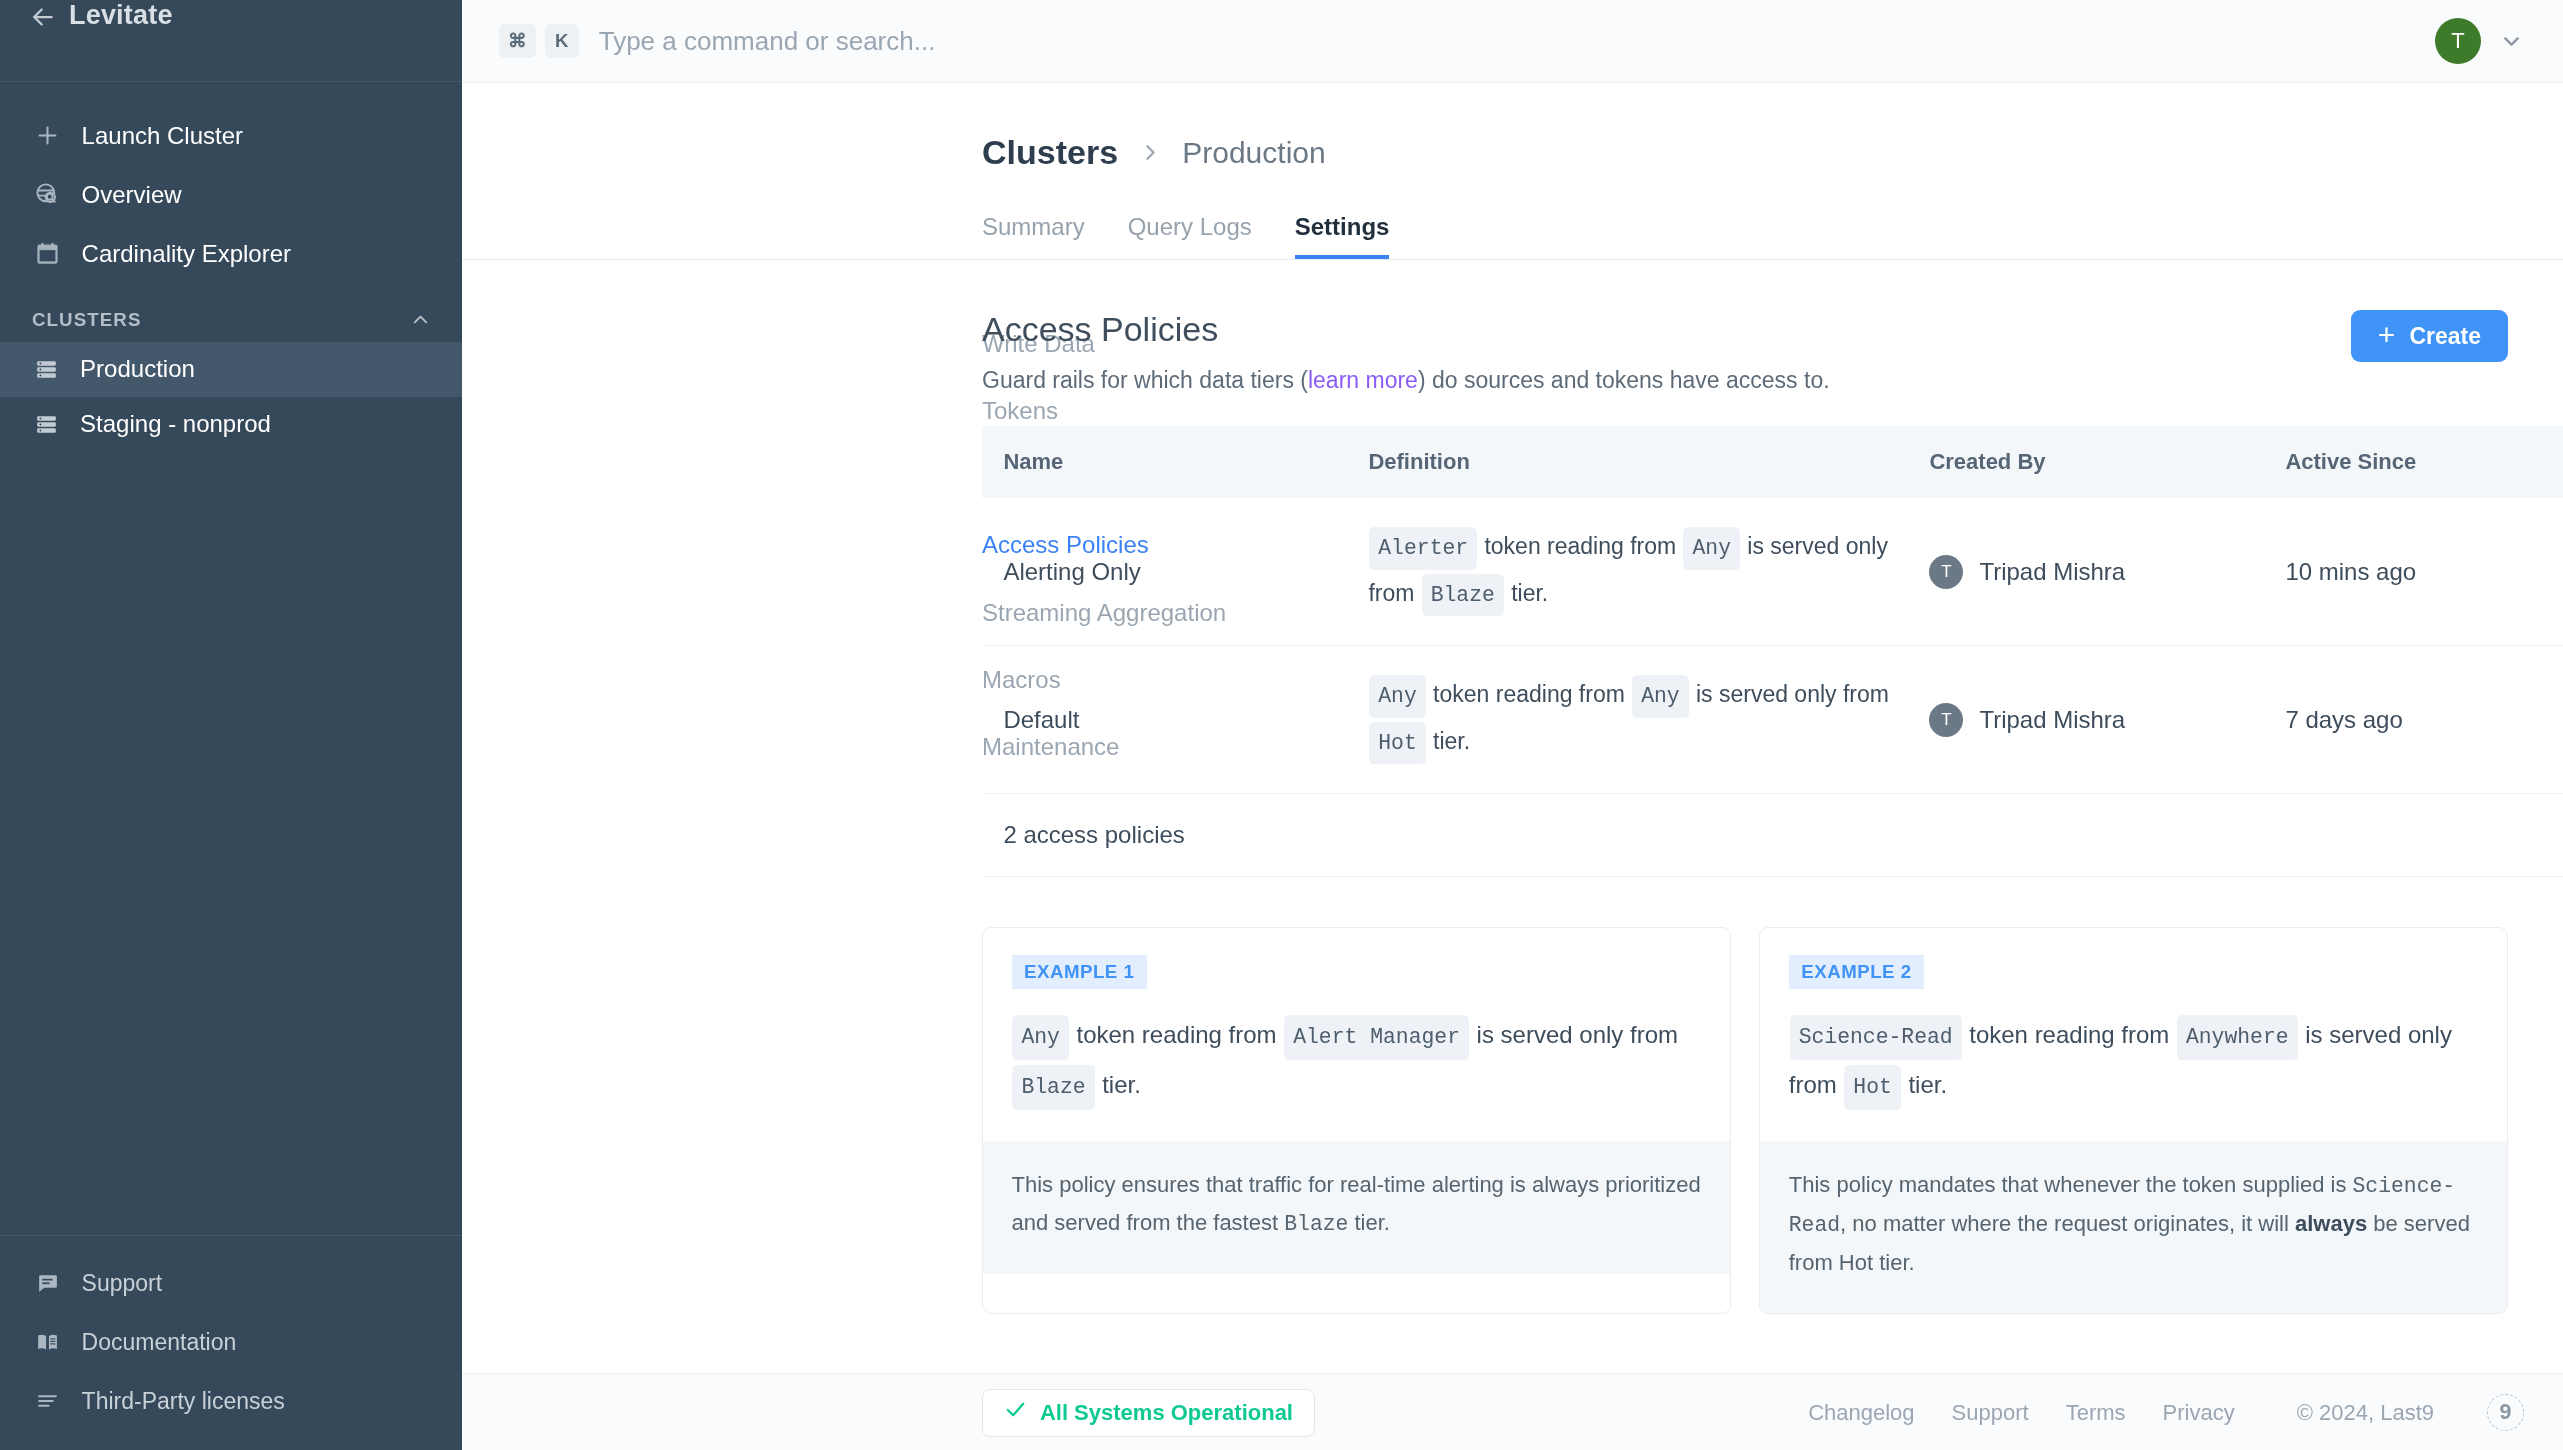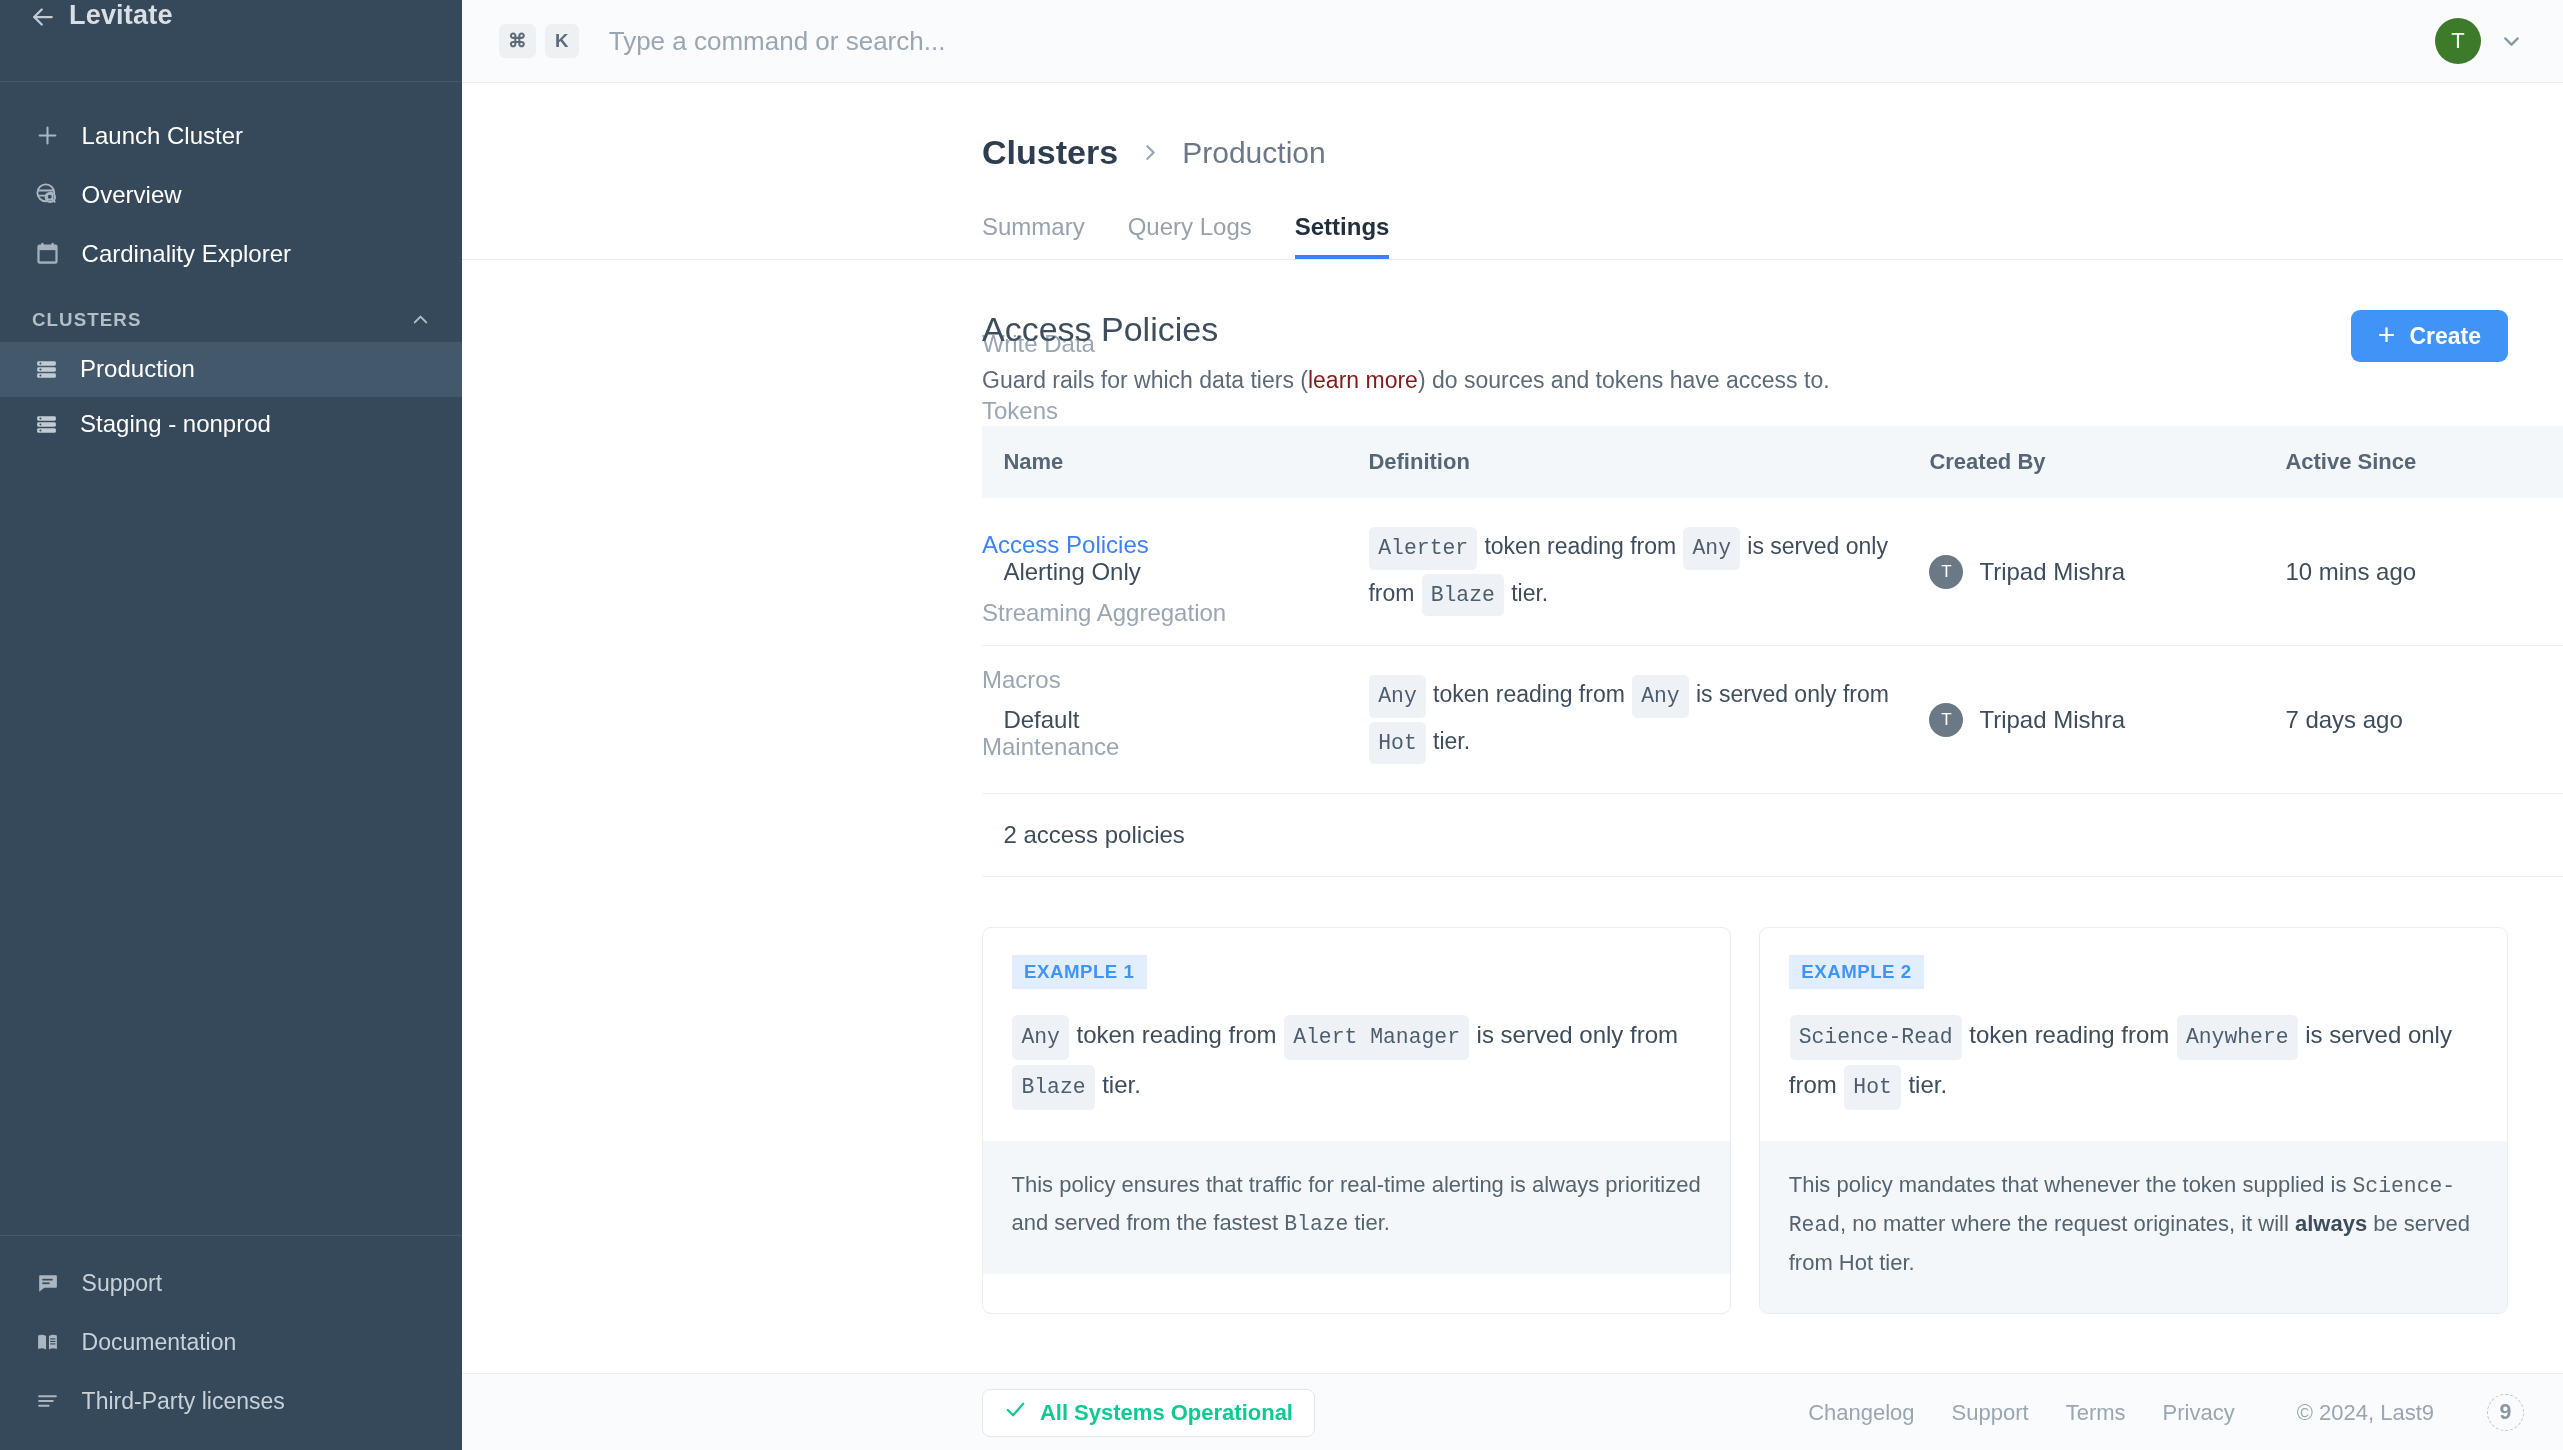--- a/index.html
+++ b/index.html
@@ -61,21 +61,21 @@
     padding: 0 39px 0 37px;
     border-bottom: 0.9px solid #eceef0;
   }
   .kbd-wrap { display:flex; gap:9px; align-items:center; }
   .kbd {
     background:#eef1f4; color:#5b6b7a; border-radius:6.2px;
     min-width:34px; height:34px; padding:0 9px;
     display:flex; align-items:center; justify-content:center;
     font-size:18.7px; font-weight:600;
   }
-  .cmd-placeholder { margin-left:30px; font-size:26px; color:#9aa6b2; flex:1 1 auto; }
+  .cmd-placeholder { margin-left:20px; font-size:26px; color:#9aa6b2; flex:1 1 auto; }
   .avatar {
     width:46px;height:46px;border-radius:50%;
     background:#3d7a2a; color:#fff;
     display:flex;align-items:center;justify-content:center;
     font-size:22px; font-weight:500;
   }
   .chev-down { margin-left:18px; color:#8a97a3; display:flex; }
 
   .content { flex:1 1 auto; overflow:hidden; padding: 0 0 0 0; display:flex; flex-direction:column; }
   .crumbs { display:flex; align-items:center; gap:19.6px; padding-left: 520px; }
@@ -90,21 +90,21 @@
   .body { display:flex; padding-top: 50px; }
   .settings-nav { width: 338px; flex:0 0 338px; padding-left: 520px; }
   .settings-nav-inner { width:338px; }
   .snav-item { font-size:24px; color:#9aa6b2; padding: 19.6px 0; cursor:pointer; }
   .snav-item.active { color:#3b82f6; }
 
   .panel { flex:1 1 auto; min-width:0; padding-right: 55px; }
   .panel-head { display:flex; align-items:flex-start; justify-content:space-between; }
   .panel-title { font-size:34px; color:#3e4d5c; font-weight:400; }
   .panel-sub { margin-top:18px; font-size:23px; color:#5d6b79; }
-  .panel-sub a { color:#7f1d1d; text-decoration:none; }
+  .panel-sub a { color:#8b5cf6; text-decoration:none; }
   .btn-create {
     background:#4094f7; color:#fff; border:none; border-radius:9px;
     height:52px; padding: 0 27px; display:flex; align-items:center; gap:14.2px;
     font-size:23px; font-weight:700; cursor:pointer;
   }
   .btn-create .plus { font-size:30px; font-weight:400; line-height:1; margin-top:-2.7px; }
 
   table.policies { width:100%; border-collapse:collapse; margin-top:32px; table-layout:fixed; }
   table.policies thead th {
     background:#f4f7f9; text-align:left;

